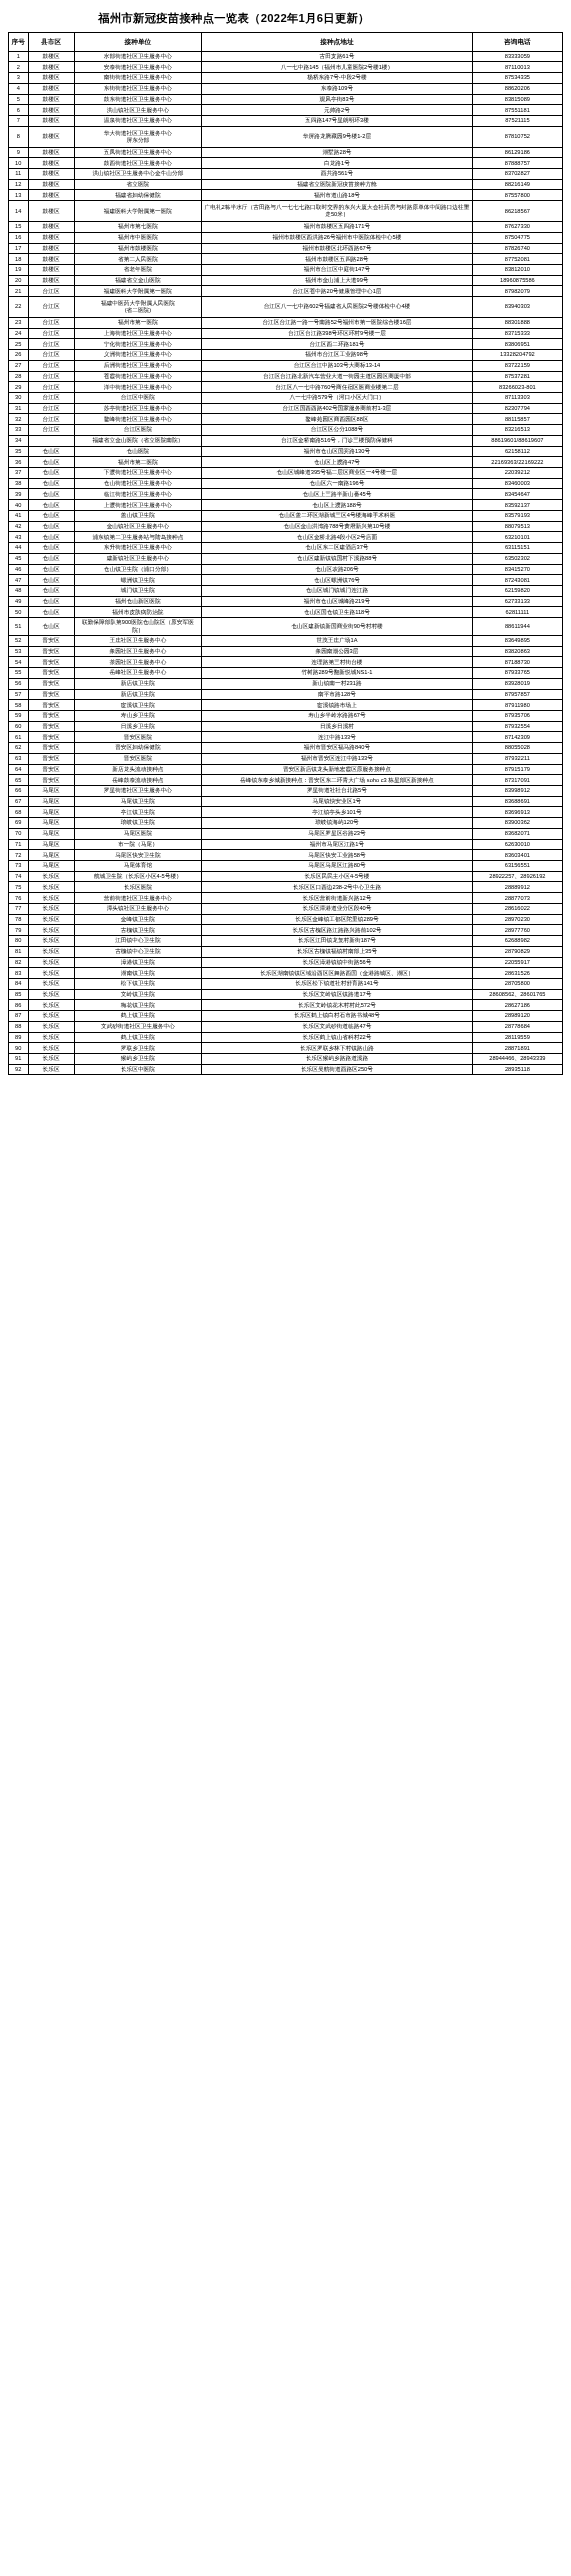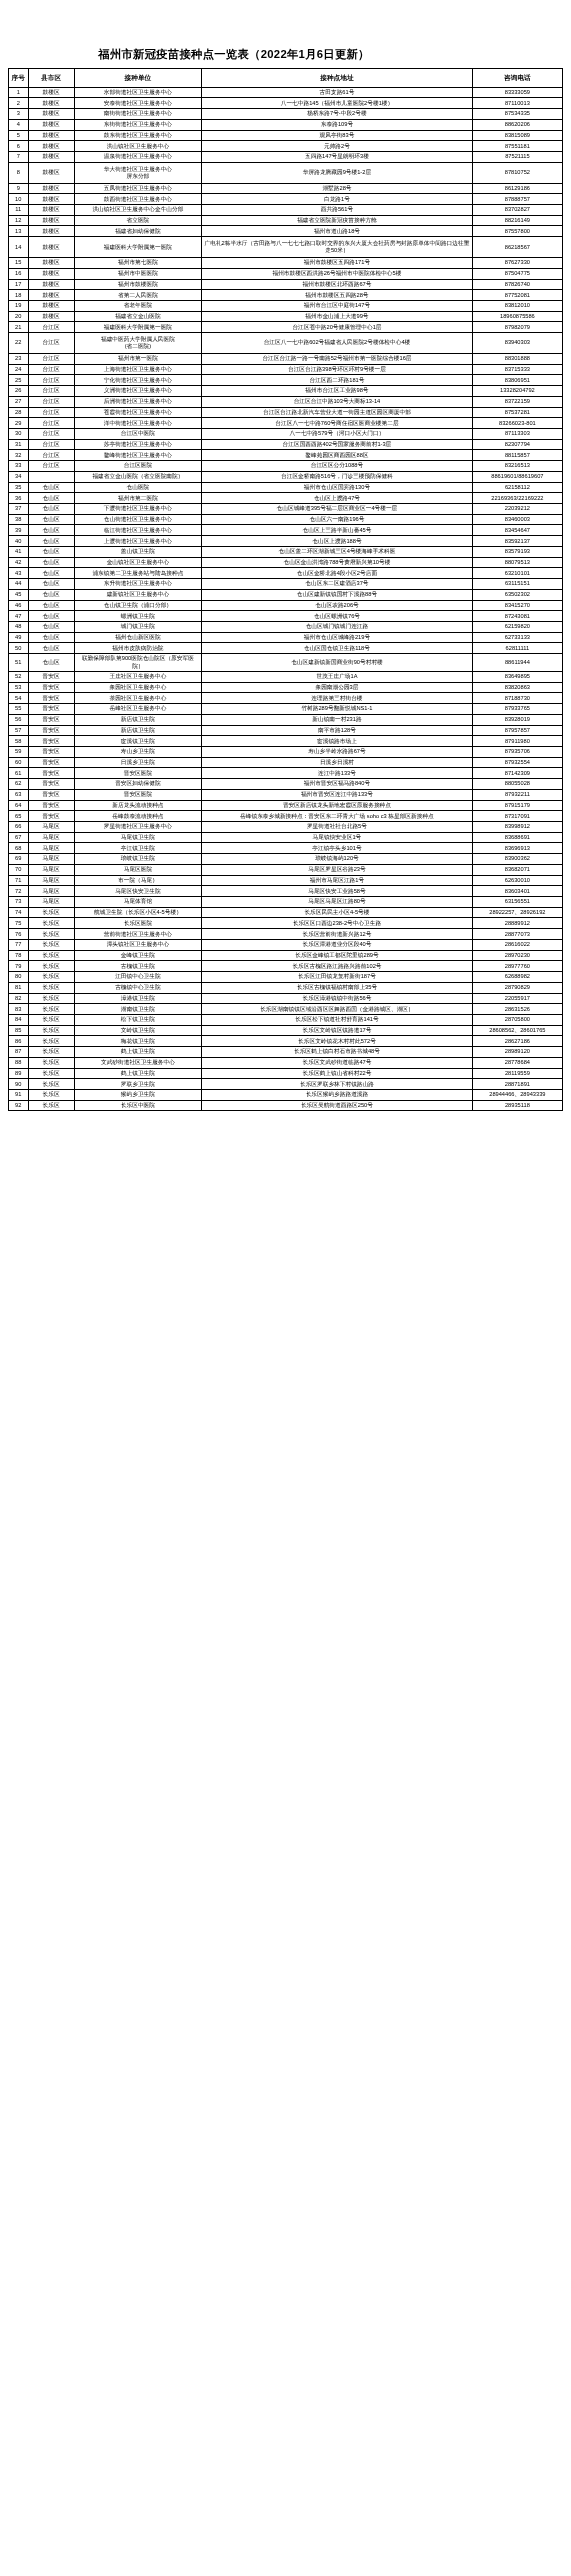--- a/index.html
+++ b/index.html
@@ -9,21 +9,20 @@
   }
   body {
     font-family: "Liberation Sans", sans-serif;
     color: #000000;
     width: 571px;
   }
   .page {
     width: 468px;
     box-sizing: border-box;
     padding: 6.7px 8px 9.3px 8px;
-    margin-top: 36px;
   }
   .doc-title {
     text-align: center;
     font-size: 11.3px;
     font-weight: bold;
     letter-spacing: 0.3px;
     margin: 4px 0 6.7px 0;
     color: #000;
   }
   table.vax {

